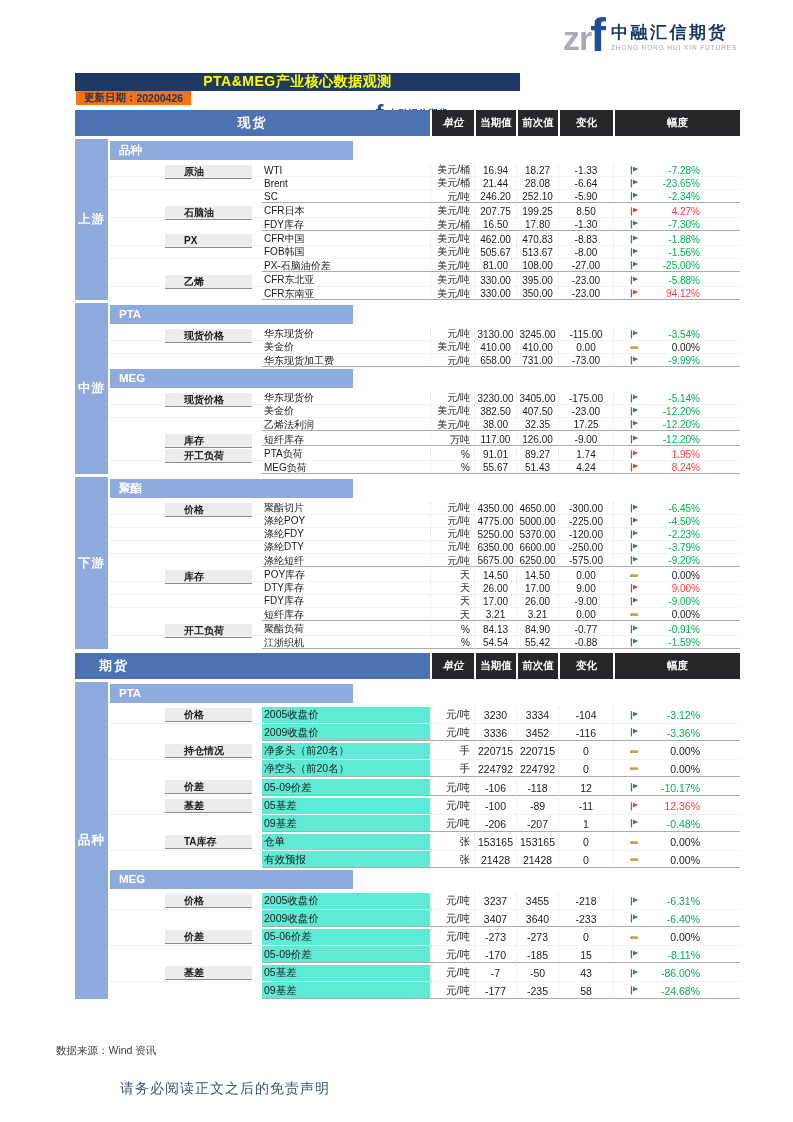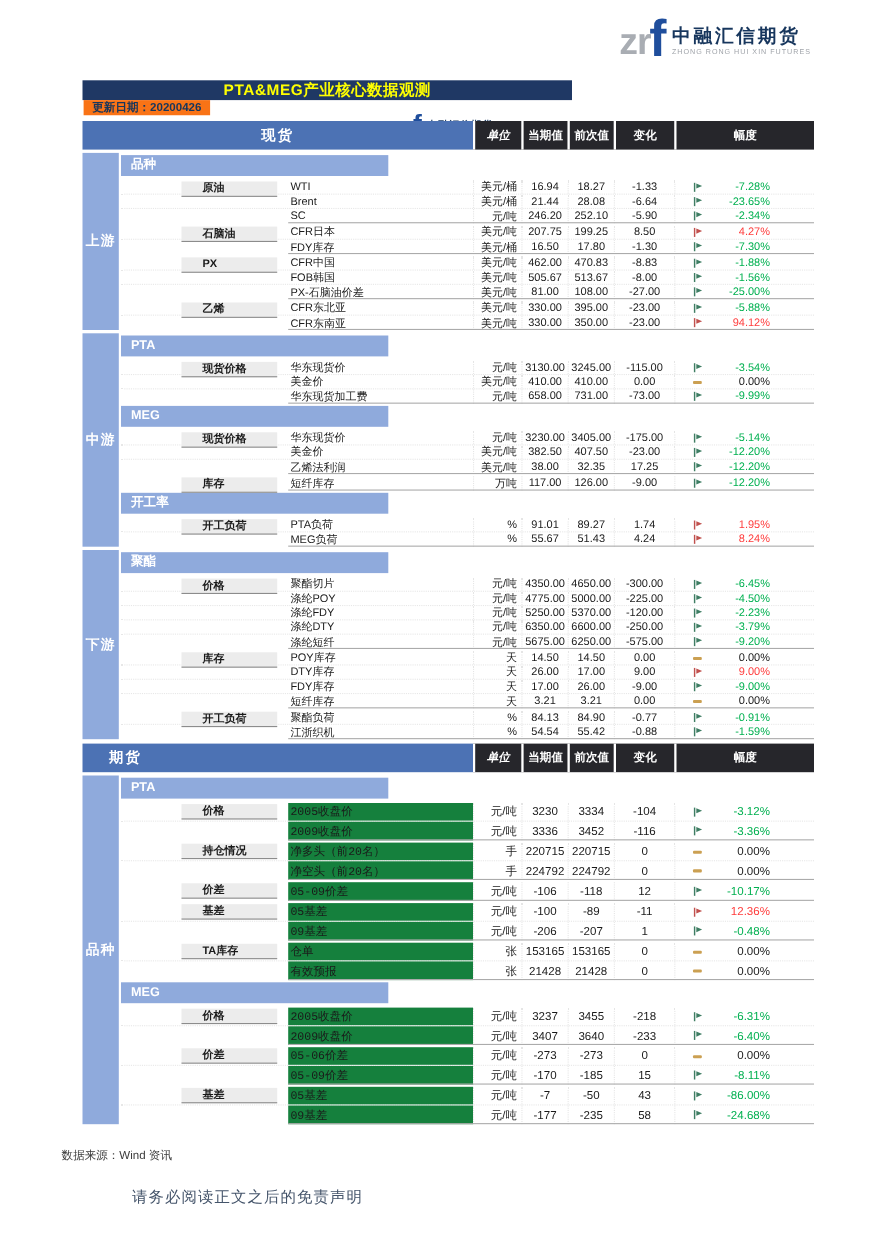--- a/index.html
+++ b/index.html
@@ -52,21 +52,21 @@
   .catgroup::after{content:"";position:absolute;left:152px;right:0;bottom:0;border-bottom:1px solid #ABABAB;}
   .catbox{position:absolute;left:55px;top:3px;width:87px;height:14px;background:#ECECEC;
           border-bottom:1px solid #8C8C8C;font-size:10px;font-weight:bold;line-height:14px;
           padding-left:19px;box-sizing:border-box;white-space:nowrap;}
   .row{display:flex;height:13px;box-sizing:border-box;border-bottom:1px dotted #E7E7E7;
        font-size:10px;align-items:stretch;}
   .row:last-child{border-bottom:none;}
   .frow{height:17px;font-size:10.5px;}
   .cell{display:flex;align-items:center;box-sizing:border-box;}
   .cell-item{margin-left:152px;width:168px;padding-left:2px;white-space:nowrap;}
-  .frow .cell-item{background:#15803d;font-family:Liberation Mono, monospace;}
+  .frow .cell-item{background:#5eead4;}
   .cell-unit{width:44px;justify-content:flex-end;padding-right:4px;border-left:1px dotted #E5E5E5;white-space:nowrap;}
   .cell-val{width:42px;justify-content:center;border-left:1px dotted #E5E5E5;}
   .cell-chg{width:55px;justify-content:center;border-left:1px dotted #E5E5E5;}
   .cell-pct{width:127px;justify-content:space-between;border-left:1px dotted #E5E5E5;
             padding-left:15px;padding-right:40px;}
   .pct-down{color:#00B050;} .pct-up{color:#FF3C3C;} .pct-flat{color:#1a1a1a;}
   .icn{display:inline-flex;align-items:center;}
 
   
   .src{position:absolute;left:56px;top:1044px;font-size:10.5px;color:#3b3b3b;}
@@ -412,21 +412,20 @@
                   <span class="icn">
                     <svg width="11" height="11" viewBox="0 0 11 11">
                       <rect x="1.8" y="1.2" width="1.3" height="8.2" fill="#3E7D63"></rect>
                       <path d="M4 1.8 L9.3 4.1 L4 6.4 Z" fill="#3E7D63"></path>
                     </svg>
                   </span>
                   <span class="pct-down">-12.20%</span>
                 </div>
               </div>
             </div>
-            <div class="groupbar">开工率</div>
             <div class="catgroup">
               <div class="catbox">开工负荷</div>
               <div class="row">
                 <div class="cell cell-item">PTA负荷</div>
                 <div class="cell cell-unit">%</div>
                 <div class="cell cell-val">91.01</div>
                 <div class="cell cell-val">89.27</div>
                 <div class="cell cell-chg">1.74</div>
                 <div class="cell cell-pct">
                   <span class="icn">

